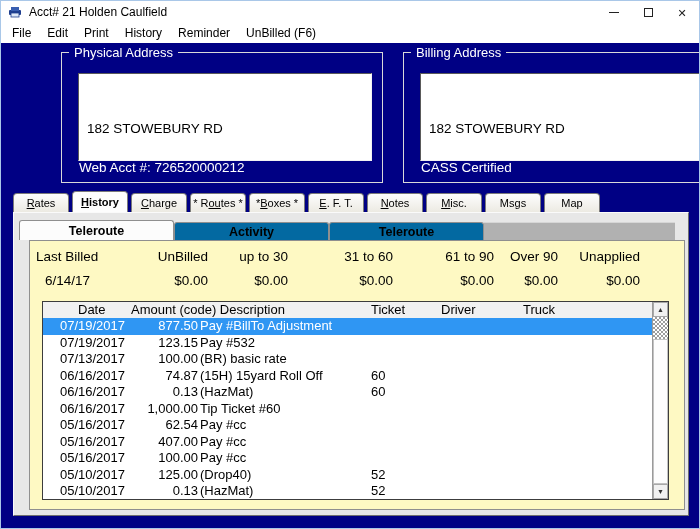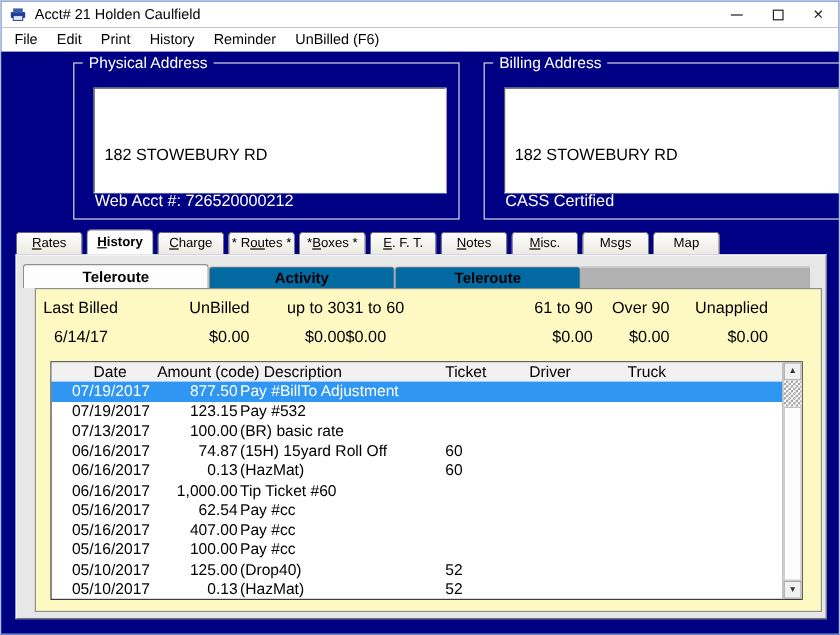--- a/index.html
+++ b/index.html
@@ -61,21 +61,21 @@
                border:1px solid #8f8f8f;margin-left:10px; }
 
   
   .sumrow{ display:flex; padding-left:6px; font-size:13.5px; color:#000; }
   .sum-headers{ margin-top:8px; }
   .sum-values{ margin-top:9px; }
   .sc{ white-space:nowrap; }
   .sc1{ width:116px; text-align:left; }
   .sc2{ width:56px;  text-align:right; }
   .sc3{ width:80px;  text-align:right; }
-  .sc4{ width:105px; }
+  .sc4{ width:105px; text-align:right; }
   .sc5{ width:101px; text-align:right; }
   .sc6{ width:64px;  text-align:right; }
   .sc7{ width:82px;  text-align:right; }
   .sum-values .sc1{ padding-left:9px; }
 
   
   .listbox{ position:absolute; left:12px; top:60px; width:627px; height:199px; background:#fff;
             border:1px solid #3c3c3c; }
   .lb-header{ position:relative; height:16px; background:#f1f1f1; font-size:13px; color:#000; }
   .lb-header span{ position:absolute; top:0; white-space:nowrap; }

